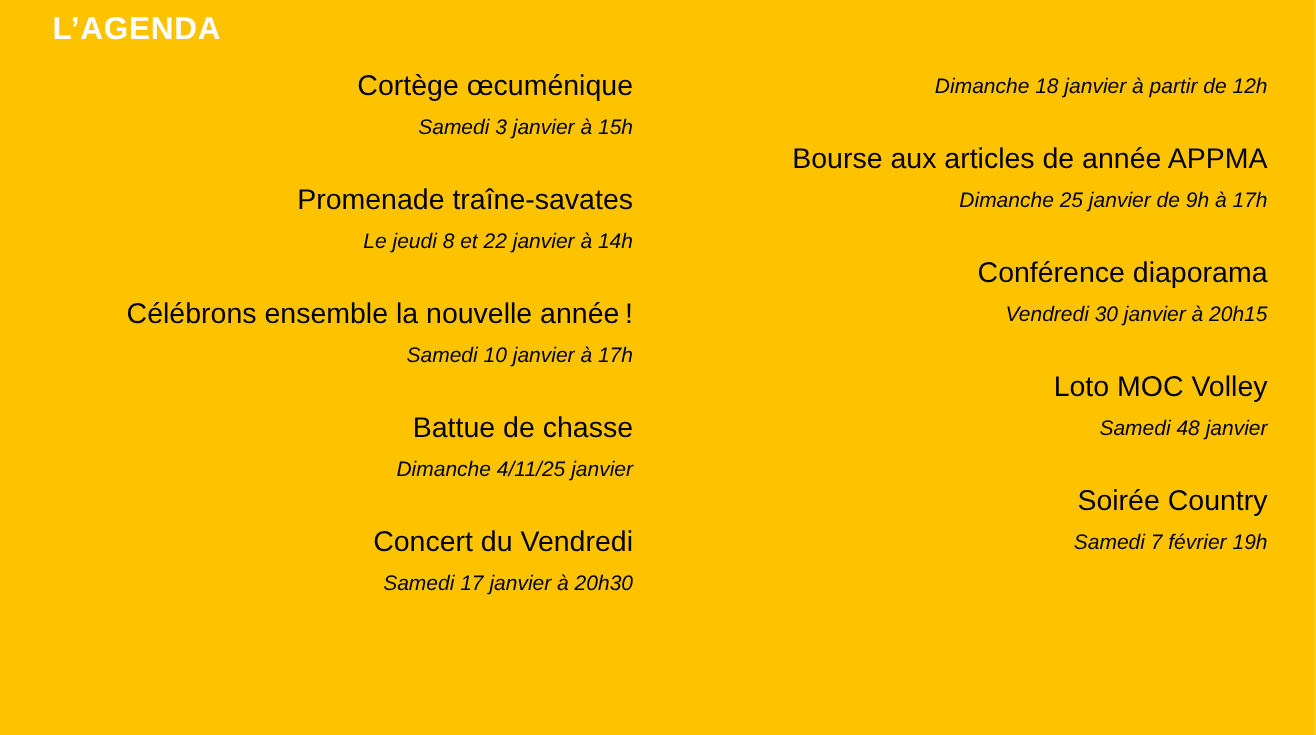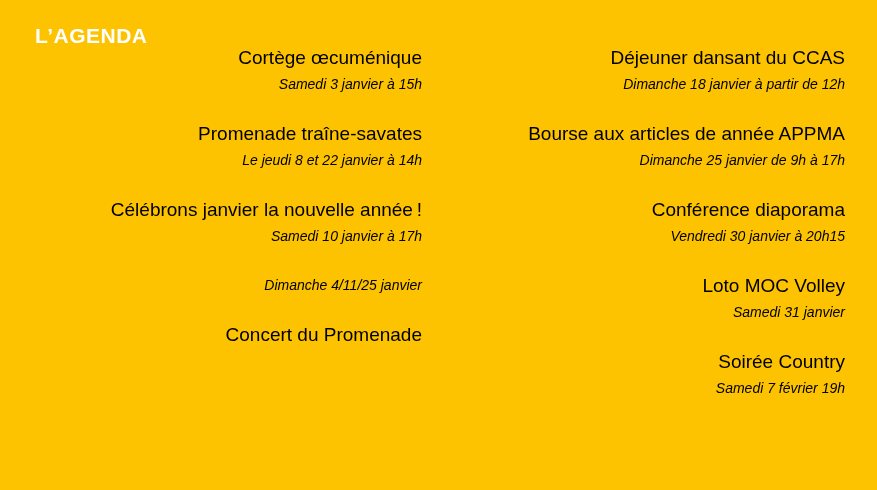--- a/index.html
+++ b/index.html
@@ -9,21 +9,21 @@
     position: relative;
     width: 877px;
     height: 490px;
     background: #FDC300;
     overflow: hidden;
     box-sizing: border-box;
   }
 
   .header {
     position: absolute;
-    top: 24px;
+    top: 8px;
     left: 35px;
     margin: 0;
     color: #FFFFFF;
     font-size: 21px;
     font-weight: bold;
     letter-spacing: 0.5px;
   }
 
   .columns {
     position: absolute;
@@ -64,51 +64,52 @@
     <div class="event-date">Samedi 3 janvier à 15h</div>
   </div>
 
   <div class="event">
     <div class="event-title">Promenade traîne-savates</div>
     <div class="event-date">Le jeudi 8 et 22 janvier à 14h</div>
   </div>
 
 
   <div class="event">
-    <div class="event-title">Célébrons janvier la nouvelle année !</div>
+    <div class="event-title">Célébrons ensemble la nouvelle année !</div>
     <div class="event-date">Samedi 10 janvier à 17h</div>
   </div>
 
   <div class="event">
+    <div class="event-title">Battue de chasse</div>
     <div class="event-date">Dimanche 4/11/25 janvier</div>
   </div>
 
   <div class="event">
-    <div class="event-title">Concert du Promenade</div>
+    <div class="event-title">Concert du Vendredi</div>
+    <div class="event-date">Samedi 17 janvier à 20h30</div>
   </div>
 </div>
     <div class="col right" id="col-right">
   <div class="event">
-    <div class="event-title">Déjeuner dansant du CCAS</div>
     <div class="event-date">Dimanche 18 janvier à partir de 12h</div>
   </div>
 
   <div class="event">
     <div class="event-title">Bourse aux articles de année APPMA</div>
     <div class="event-date">Dimanche 25 janvier de 9h à 17h</div>
   </div>
 
   <div class="event">
     <div class="event-title">Conférence diaporama</div>
     <div class="event-date">Vendredi 30 janvier à 20h15</div>
   </div>
 
   <div class="event">
     <div class="event-title">Loto MOC Volley</div>
-    <div class="event-date">Samedi 31 janvier</div>
+    <div class="event-date">Samedi 48 janvier</div>
   </div>
 
   <div class="event">
     <div class="event-title">Soirée Country</div>
     <div class="event-date">Samedi 7 février 19h</div>
   </div>
 </div>
   </div>
 </div>
 

